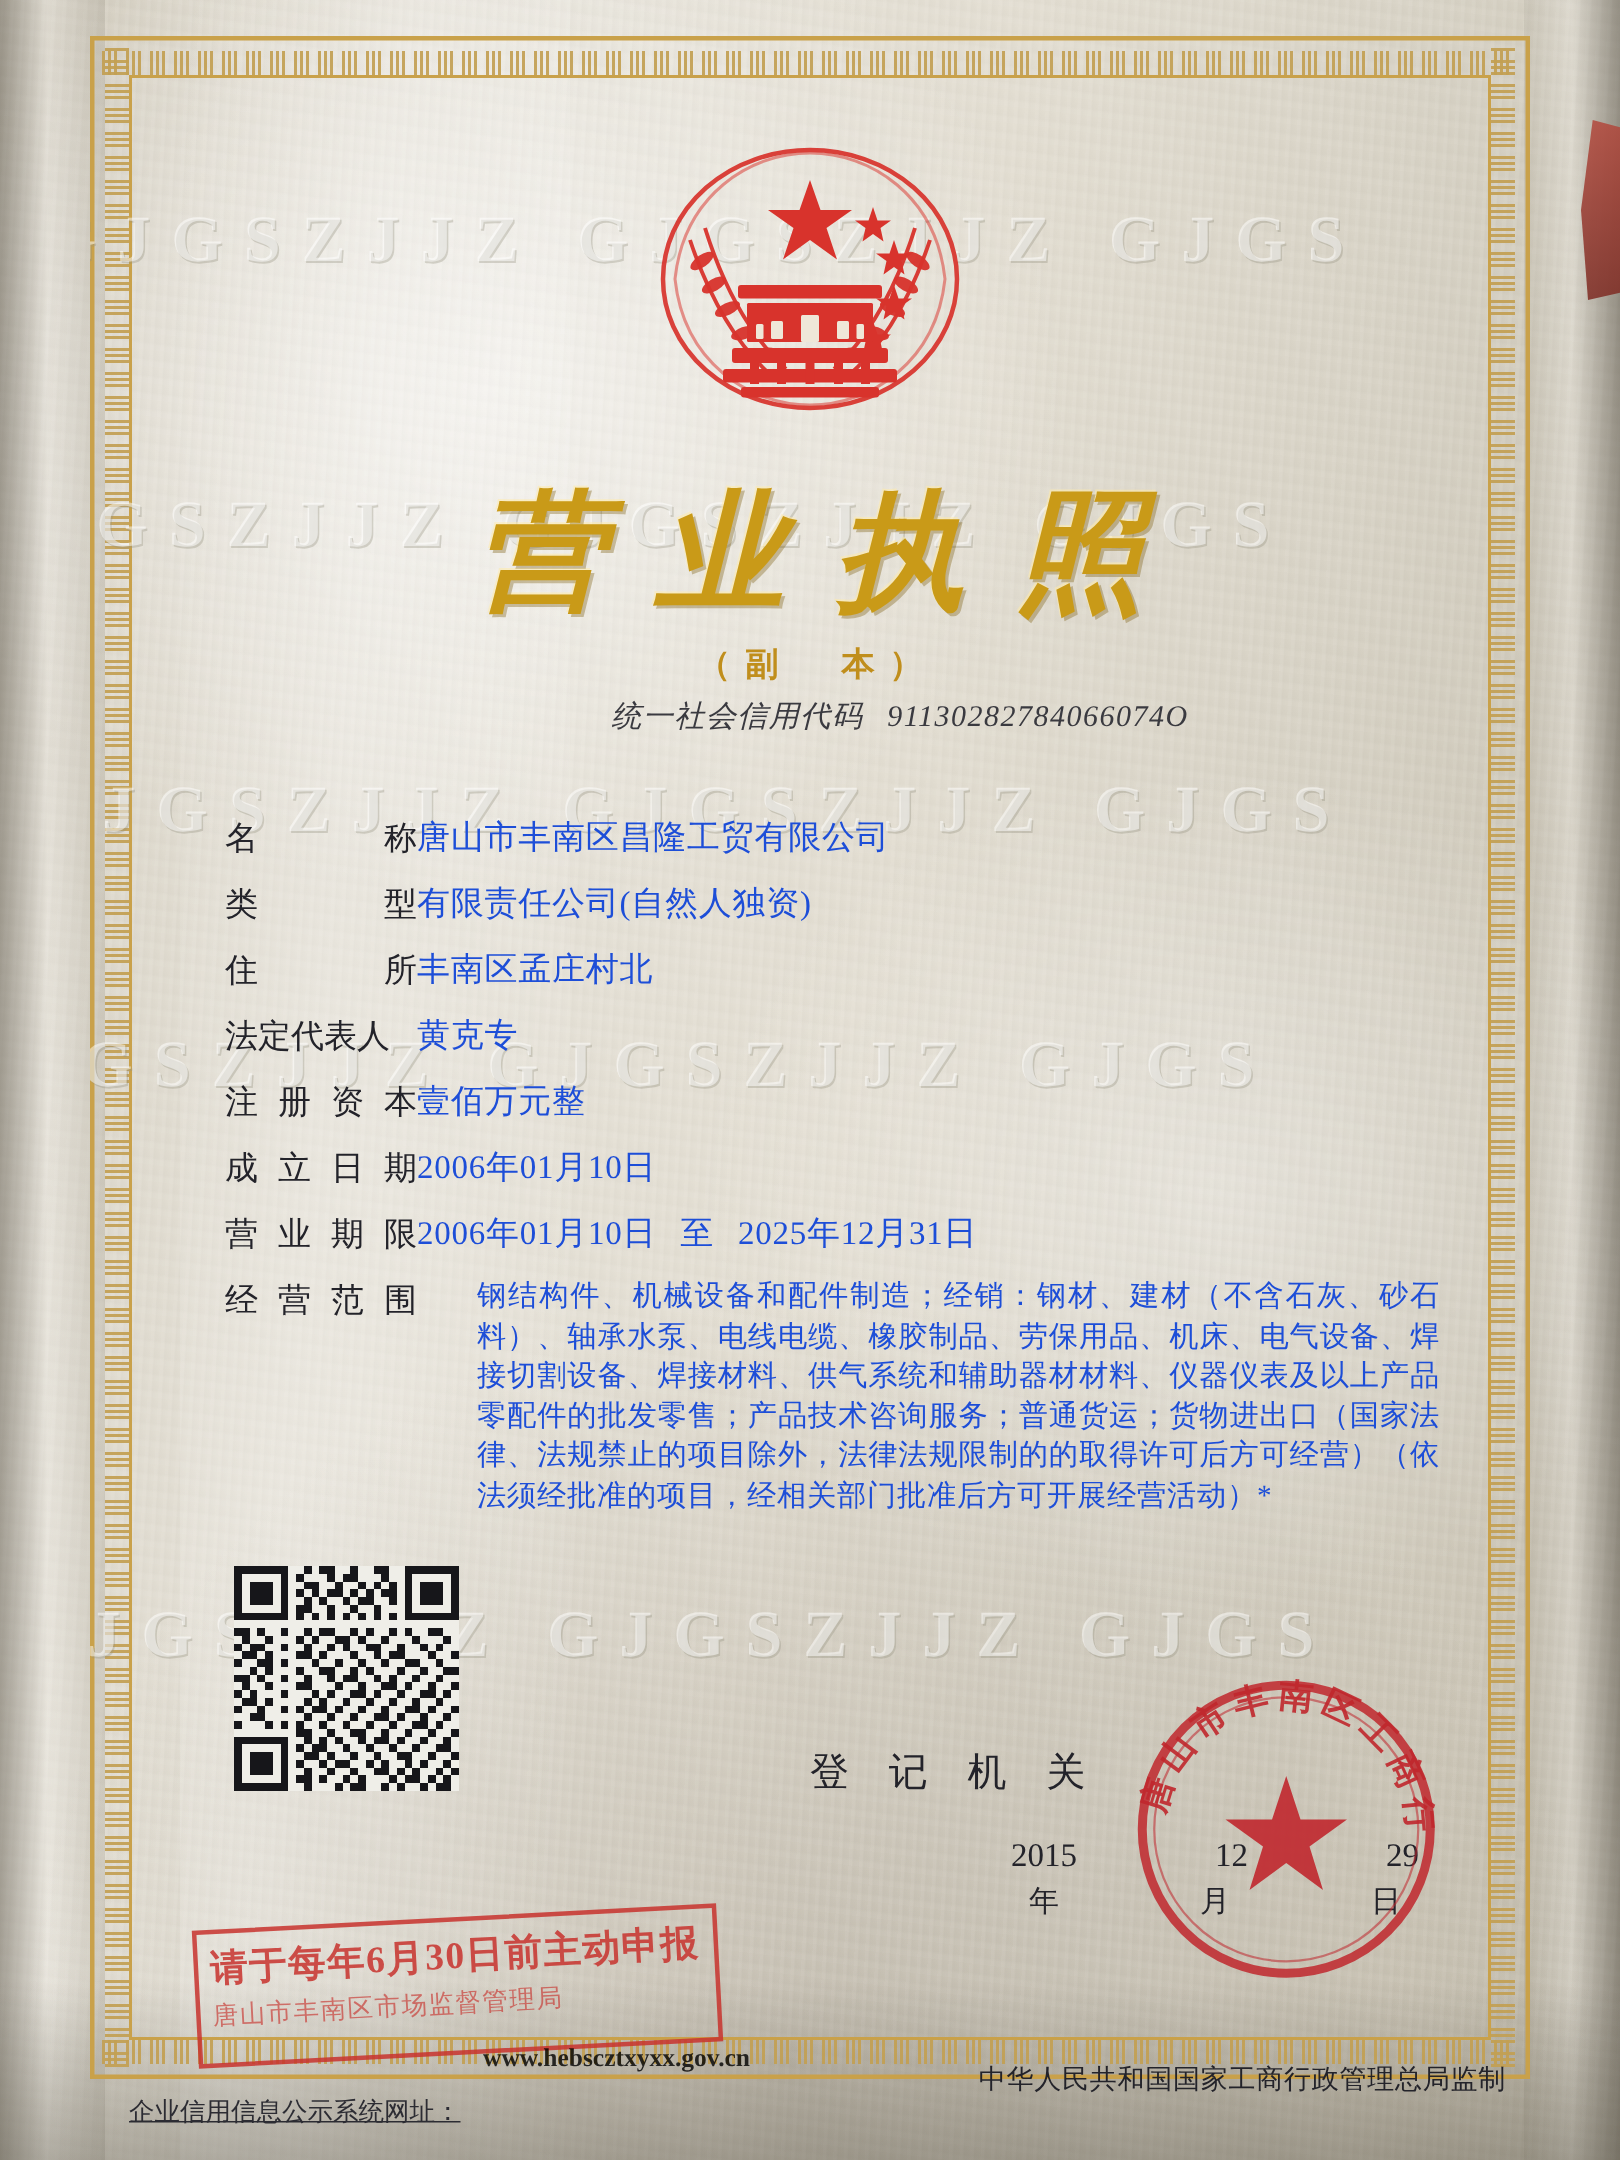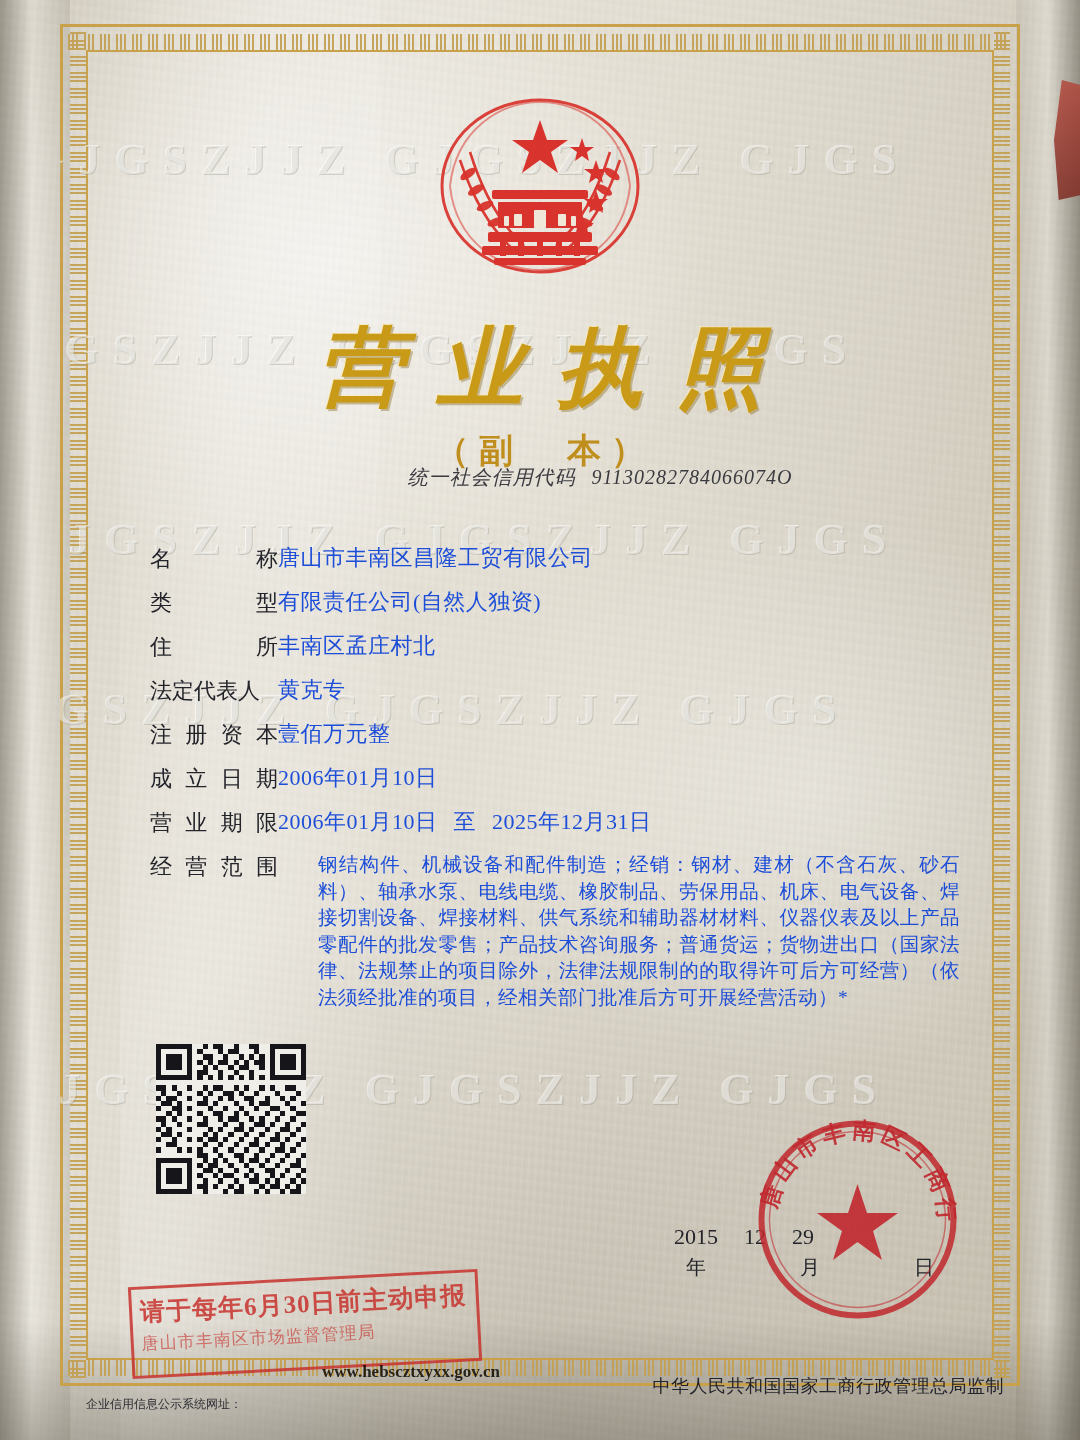--- a/index.html
+++ b/index.html
@@ -152,21 +152,21 @@
     text-indent: 34px;
     color: #c99a18;
     text-shadow: 2px 2px 0 rgba(120,88,10,.35), -1px -1px 0 rgba(255,235,170,.55);
     font-style: italic;
   }
   .subtitle {
     position: absolute;
     left: 0; right: 0;
     top: 404px;
     text-align: center;
-    font-size: 34px;
+    font-size: 22px;
     letter-spacing: 10px;
     text-indent: 10px;
     color: #c08e1c;
     font-weight: bold;
   }
   .usci {
     position: absolute;
     left: 0; right: 0;
     top: 440px;
     text-align: center;
@@ -239,20 +239,21 @@
   .reg-date {
     position: absolute;
     left: 610px;
     top: 1200px;
     width: 280px;
     font-size: 22px;
     color: #23232a;
   }
   .reg-date .line1 {
     display: flex;
+    justify-content: space-between;
     padding: 0 4px;
     gap: 26px;
   }
   .reg-date .line2 {
     display: flex;
     justify-content: space-between;
     padding: 0 16px;
     margin-top: 4px;
     font-size: 20px;
   }
@@ -291,22 +292,23 @@
     font-size: 17px;
     letter-spacing: 1px;
     margin-top: 4px;
     opacity: .75;
   }
 
   .footer-left {
     position: absolute;
     left: 86px;
     top: 1396px;
-    font-size: 12px;
+    font-size: 17px;
     color: #2c2c33;
+    text-decoration: underline;
   }
   .footer-url {
     position: absolute;
     left: 322px;
     top: 1362px;
     font-size: 17px;
     color: #000000;
     opacity: .8;
     font-weight: bold;
   }
@@ -536,20 +538,21 @@
           <path d="M8 23h1v1H8zM10 23h2v1h-2zM14 23h1v1h-1zM17 23h1v1h-1zM20 23h1v1h-1zM23 23h1v1h-1zM26 23h2v1h-2z"></path>
           <path d="M9 24h2v1H9zM12 24h1v1h-1zM15 24h1v1h-1zM18 24h1v1h-1zM21 24h2v1h-2zM25 24h1v1h-1zM28 24h1v1h-1z"></path>
           <path d="M8 25h1v1H8zM11 25h1v1h-1zM13 25h2v1h-2zM17 25h1v1h-1zM19 25h1v1h-1zM22 25h1v1h-1zM24 25h1v1h-1zM27 25h1v1h-1z"></path>
           <path d="M9 26h1v1H9zM12 26h1v1h-1zM15 26h1v1h-1zM18 26h2v1h-2zM21 26h1v1h-1zM23 26h1v1h-1zM26 26h1v1h-1zM28 26h1v1h-1z"></path>
           <path d="M8 27h2v1H8zM11 27h1v1h-1zM14 27h1v1h-1zM16 27h1v1h-1zM20 27h1v1h-1zM22 27h2v1h-2zM25 27h1v1h-1zM27 27h1v1h-1z"></path>
           <path d="M9 28h1v1H9zM13 28h1v1h-1zM15 28h2v1h-2zM19 28h1v1h-1zM21 28h1v1h-1zM24 28h1v1h-1zM26 28h2v1h-2z"></path>
         </g>
       </svg>
     </div>
 
+    <div class="registry">登 记 机 关</div>
 
     <div class="reg-date">
       <div class="line1">
         <span>2015</span>
         <span>12</span>
         <span>29</span>
       </div>
       <div class="line2">
         <span>年</span>
         <span>月</span>

